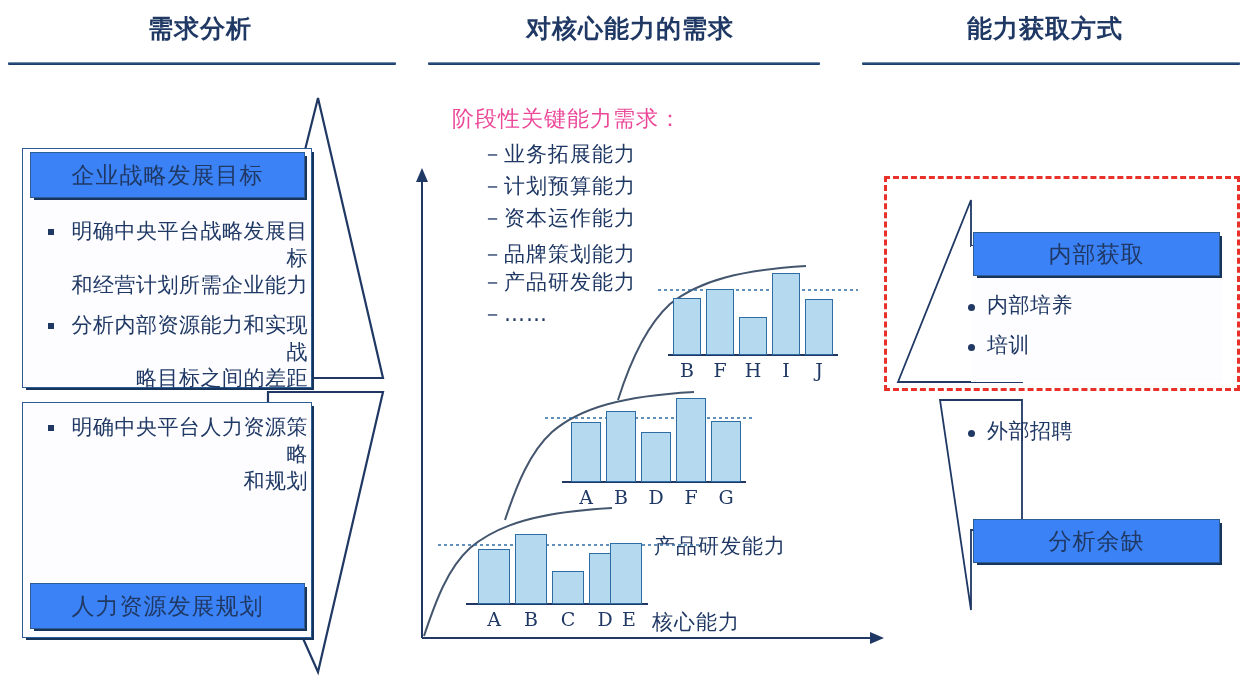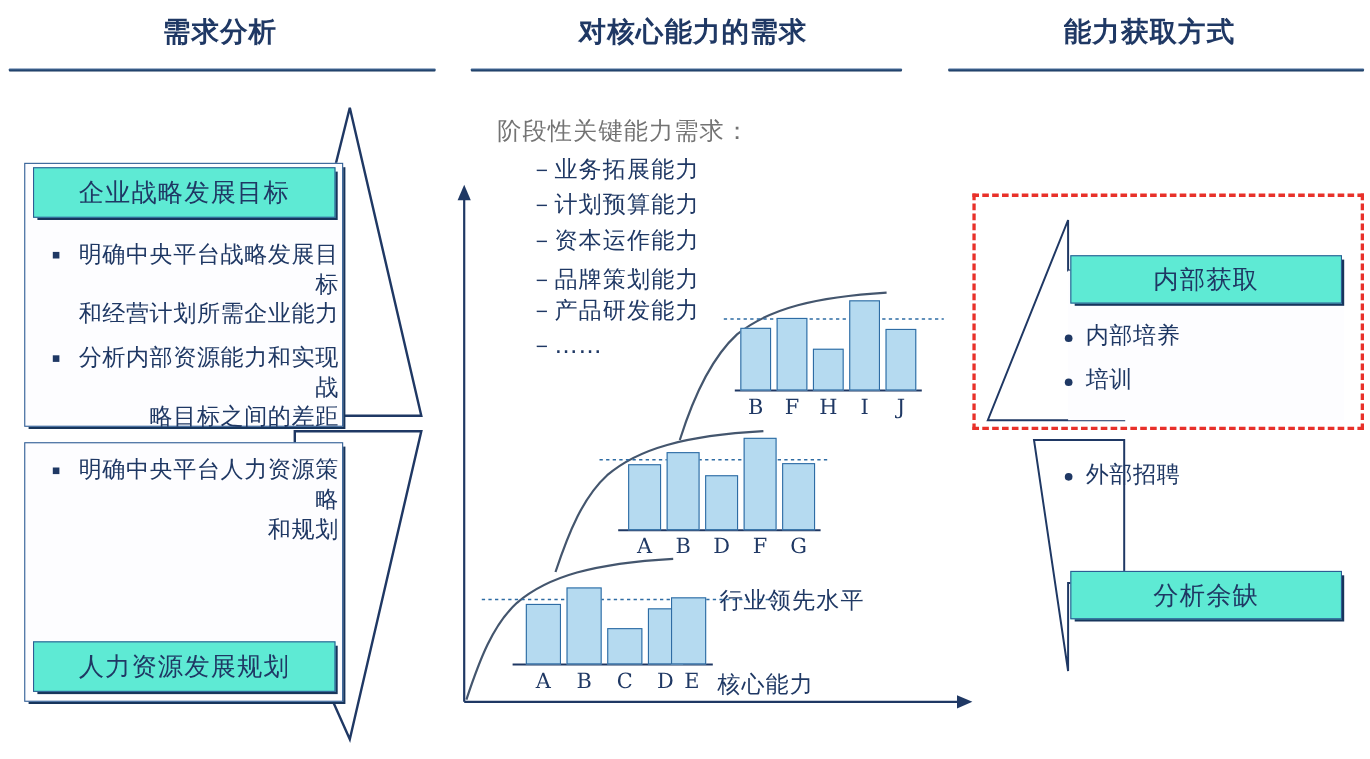--- a/index.html
+++ b/index.html
@@ -26,39 +26,39 @@
   svg.overlay{position:absolute;left:0;top:0;width:1245px;height:690px;overflow:visible;pointer-events:none;}
 
   
   .panel-box{
     position:absolute;border:1.5px solid #2e5c94;background:#fdfdff;
     box-sizing:border-box;
   }
   .panel-box.shadow{box-shadow:3px 3px 0 -1px #17355c;}
   .cap-bar{
     position:absolute;box-sizing:border-box;
-    border:1.5px solid #2e5c94;background:#5eead4;
+    border:1.5px solid #2e5c94;background:#3b82f6;
     box-shadow:3px 3px 0 -1px #17355c;
     display:flex;align-items:center;justify-content:center;
     font-size:23px;color:#1f3864;letter-spacing:1px;
   }
   .bullet-list{position:absolute;text-align:right;}
   .bullet-row{display:flex;align-items:flex-start;margin-bottom:13px;}
   .sq-bullet{
     width:6px;height:6px;background:#1f3864;flex:0 0 6px;
     margin-top:11px;margin-right:7px;
   }
   .rd-bullet{
     width:7px;height:7px;border-radius:50%;background:#1f3864;flex:0 0 7px;
     margin-top:12px;margin-right:12px;
   }
   .btxt{font-size:21px;line-height:1.28;color:#1f3864;letter-spacing:.5px;}
 
   
-  .mid-heading{position:absolute;font-size:22px;color:#737373;letter-spacing:1px;white-space:nowrap;}
+  .mid-heading{position:absolute;font-size:22px;color:#ec4899;letter-spacing:1px;white-space:nowrap;}
   .mid-item{position:absolute;font-size:21px;color:#1f3864;letter-spacing:1px;white-space:nowrap;}
 
   
   .bar{position:absolute;background:#b5daf0;border:1.3px solid #2e6ca4;box-sizing:border-box;}
   .bar-label{
     position:absolute;font-family:"DejaVu Serif","Liberation Serif",serif;
     font-size:19px;color:#1f3864;text-align:center;
   }
   .axis-note{position:absolute;font-size:21px;color:#1f3864;letter-spacing:1px;white-space:nowrap;}
 
@@ -172,21 +172,21 @@
   <div class="bar" style="left:706px;top:289px;width:28px;height:66px;"></div>
   <div class="bar" style="left:739px;top:317px;width:28px;height:38px;"></div>
   <div class="bar" style="left:772px;top:273px;width:28px;height:82px;"></div>
   <div class="bar" style="left:805px;top:299px;width:28px;height:56px;"></div>
   <div class="bar-label" style="left:673px;top:359px;width:28px;">B</div>
   <div class="bar-label" style="left:706px;top:359px;width:28px;">F</div>
   <div class="bar-label" style="left:739px;top:359px;width:28px;">H</div>
   <div class="bar-label" style="left:772px;top:359px;width:28px;">I</div>
   <div class="bar-label" style="left:805px;top:359px;width:28px;">J</div>
 
-  <div class="axis-note" style="left:654px;top:532px;">行业领先水平</div>
+  <div class="axis-note" style="left:654px;top:532px;">产品研发能力</div>
   <div class="axis-note" style="left:652px;top:608px;">核心能力</div>
 
   <div class="dashed-frame" style="left:884px;top:176px;width:356px;height:215px;"></div>
 
   <svg class="overlay">
     <polygon points="971,200 971,246 1022,246 1022,382 898,382" fill="none" stroke="#1f3864" stroke-width="1.8"></polygon>
     <polygon points="940,400 1022,400 1022,530 971,530 971,610" fill="none" stroke="#1f3864" stroke-width="1.8"></polygon>
   </svg>
 
   <div class="panel-box" style="left:971px;top:246px;width:251px;height:136px;border:none;"></div>

